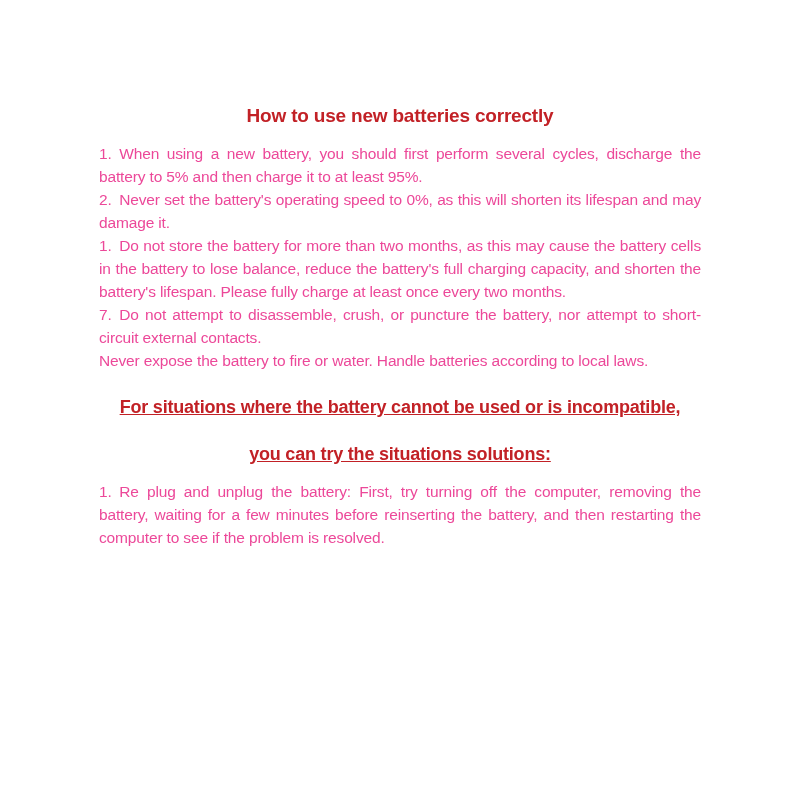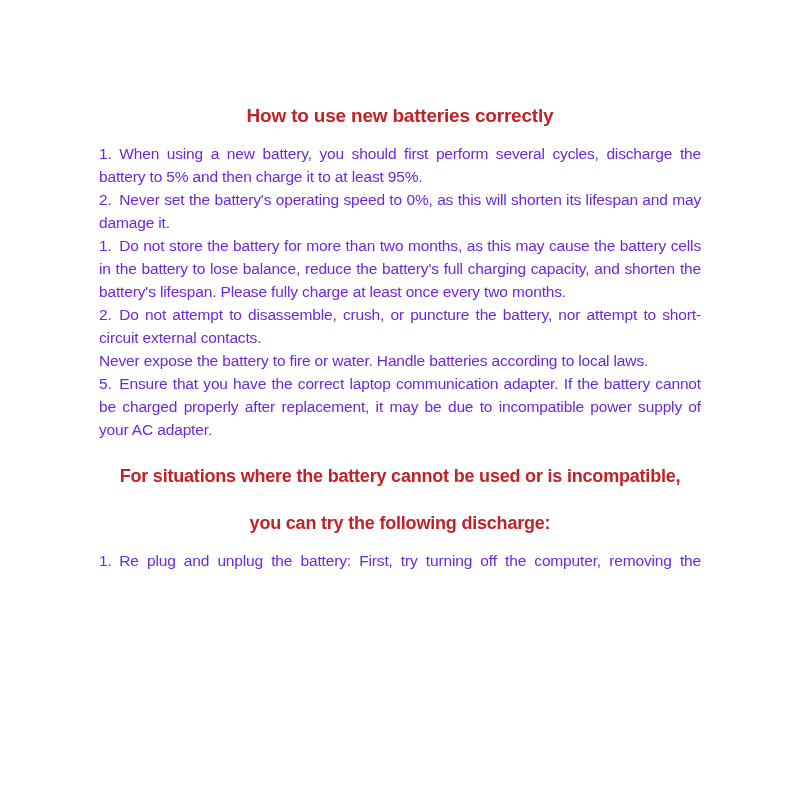--- a/index.html
+++ b/index.html
@@ -28,36 +28,37 @@
     color: #c22126;
     text-align: center;
     line-height: 24px;
     margin-bottom: 14px;
     letter-spacing: -0.2px;
   }
 
   .body-block p {
     font-size: 15.5px;
     line-height: 23px;
-    color: #6d28d9;
+    color: #ec4899;
     text-align: justify;
     letter-spacing: -0.15px;
   }
 
   .body-block {
     margin-bottom: 25px;
   }
 
   .sub-heading {
     font-size: 18px;
     font-weight: bold;
     color: #c22126;
     text-align: center;
     line-height: 21px;
     letter-spacing: -0.2px;
+    text-decoration: underline;
   }
 
   .sub-heading.first {
     margin-bottom: 26px;
   }
 
   .sub-heading.second {
     margin-bottom: 15px;
   }
 </style>
@@ -66,27 +67,26 @@
 
 <div class="sheet">
   <div class="content">
 
     <h1 class="doc-title">How to use new batteries correctly</h1>
 
     <div class="body-block">
       <p>1. When using a new battery, you should first perform several cycles, discharge the battery to 5% and then charge it to at least 95%.</p>
       <p>2. Never set the battery's operating speed to 0%, as this will shorten its lifespan and may damage it.</p>
       <p>1. Do not store the battery for more than two months, as this may cause the battery cells in the battery to lose balance, reduce the battery's full charging capacity, and shorten the battery's lifespan. Please fully charge at least once every two months.</p>
-      <p>2. Do not attempt to disassemble, crush, or puncture the battery, nor attempt to short-circuit external contacts.</p>
+      <p>7. Do not attempt to disassemble, crush, or puncture the battery, nor attempt to short-circuit external contacts.</p>
       <p>Never expose the battery to fire or water. Handle batteries according to local laws.</p>
-      <p>5. Ensure that you have the correct laptop communication adapter. If the battery cannot be charged properly after replacement, it may be due to incompatible power supply of your AC adapter.</p>
     </div>
 
     <h2 class="sub-heading first">For situations where the battery cannot be used or is incompatible,</h2>
 
-    <h2 class="sub-heading second">you can try the following discharge:</h2>
+    <h2 class="sub-heading second">you can try the situations solutions:</h2>
 
     <div class="body-block">
       <p>1. Re plug and unplug the battery: First, try turning off the computer, removing the battery, waiting for a few minutes before reinserting the battery, and then restarting the computer to see if the problem is resolved.</p>
     </div>
 
   </div>
 </div>
 
 </body></html>

